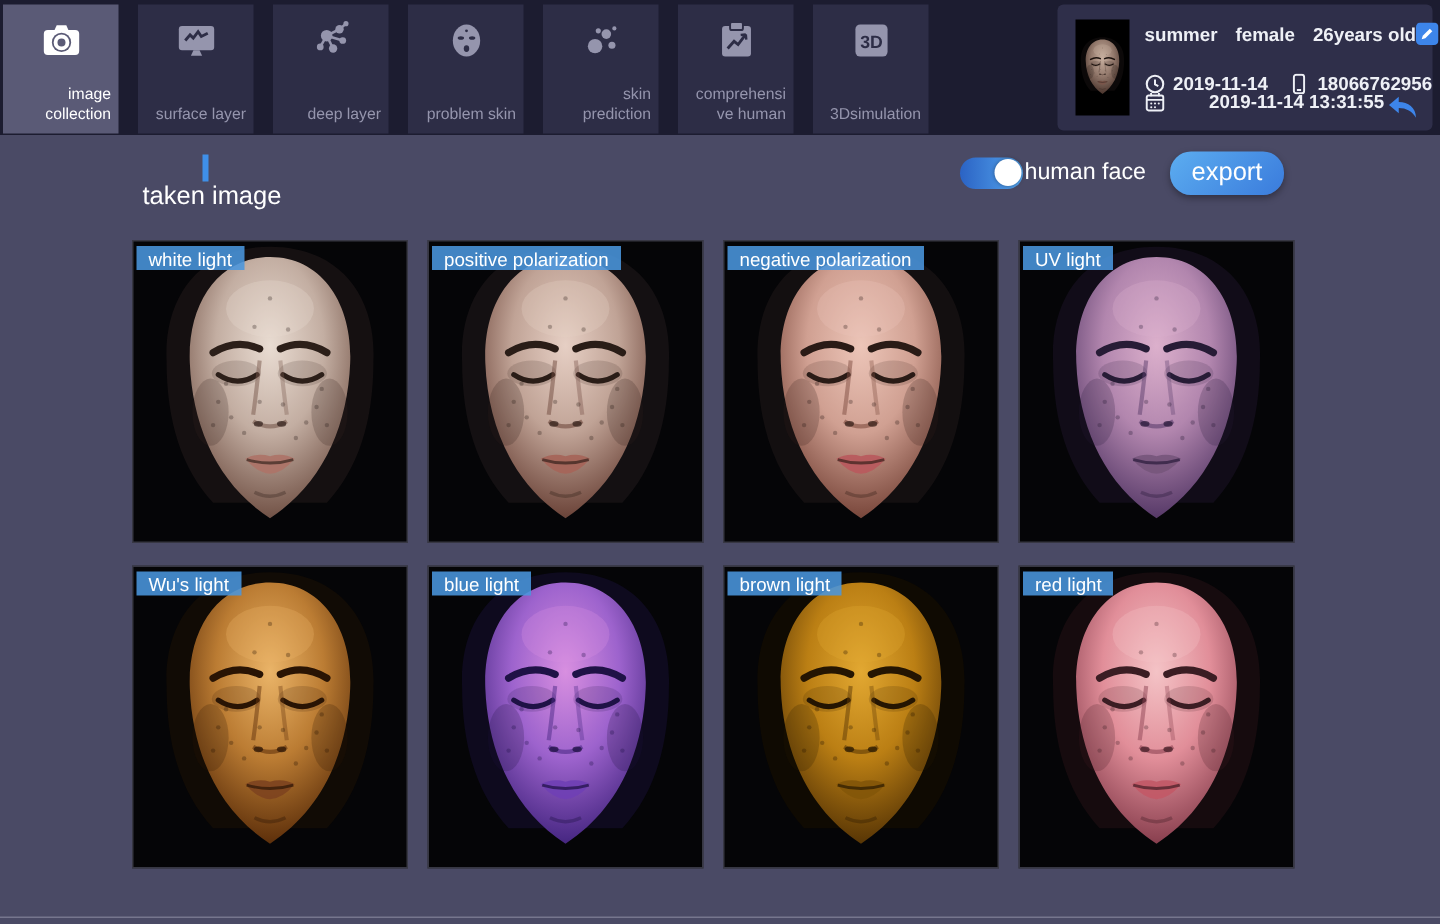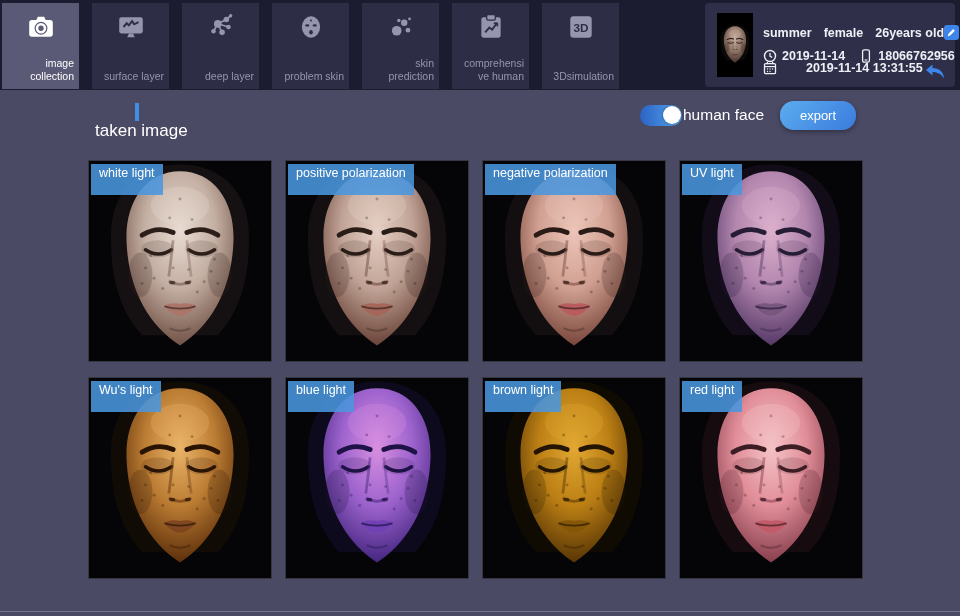--- a/index.html
+++ b/index.html
@@ -19,21 +19,21 @@
   .tab.breakall .tlabel { word-break:break-all; }
 
   
   .patient { position:absolute; top:3px; right:5px; width:250px; height:84px;
              background:#2f2f4a; border-radius:4px; color:#eef0f6; }
   .pthumb { position:absolute; top:10px; left:12px; width:36px; height:64px; background:#000;
             overflow:hidden; }
   .pthumb svg { width:100%; height:100%; display:block; }
   .prow { position:absolute; left:58px; right:8px; display:flex; align-items:center;
           font-size:12.5px; font-weight:bold; white-space:nowrap; }
-  .prow1 { top:22px; }  .prow2 { top:46px; } .prow3 { top:58px;gap:24px; }
+  .prow1 { top:12px; }  .prow2 { top:46px; } .prow3 { top:58px;gap:24px; }
   .prow .sp { margin-right:12px; }
   .picon { width:14px; height:14px; margin-right:5px; flex:0 0 auto; }
   .picon svg { width:14px; height:14px; display:block; }
   .edit-ic { margin-left:auto; width:15px; height:15px; }
   .edit-ic svg { width:15px; height:15px; display:block; }
   .back-ic { position:absolute; right:8px; bottom:5px; width:24px; height:21px; cursor:pointer; }
   .back-ic svg { width:24px; height:21px; display:block; }
   .phone-gap { margin-left:14px; }
 
   
@@ -42,32 +42,32 @@
   .title-wrap { position:absolute; left:95px; top:13px; display:flex; align-items:center;flex-direction:column; }
   .title-bar { width:4px; height:18px; background:#3f8fe8; margin-right:9px; }
   .section-title { font-size:17px; font-weight:normal; color:#ffffff; }
 
   .controls { position:absolute; left:640px; top:10px; height:30px; display:flex; align-items:center; }
   .switch { position:relative; width:42px; height:21px; border-radius:11px;
             background:linear-gradient(90deg,#2b63c4,#55a6ef); cursor:pointer; flex:0 0 auto; }
   .knob { position:absolute; top:1.5px; right:1px; width:18px; height:18px; border-radius:50%;
           background:#ffffff; box-shadow:0 0 3px rgba(0,0,0,.4); }
   .toggle-label { color:#ffffff; font-size:15.5px; margin-left:1px; margin-right:16px; }
-  .export-btn { width:76px; height:29px; border:none; border-radius:14px; color:#fff; font-size:13px;
+  .export-btn { width:76px; height:29px; border:none; border-radius:14px; color:#fff; font-size:17px;
                 font-family:"Liberation Sans", sans-serif; cursor:pointer;
                 background:linear-gradient(135deg,#5cadf0,#3a7bdc);
                 box-shadow:0 2px 5px rgba(0,0,0,.35); }
 
   
   .grid { position:absolute; left:88px; top:70px; display:grid;
           grid-template-columns:repeat(4,184px); grid-auto-rows:202px; column-gap:13px; row-gap:15px; }
   .tile { position:relative; width:184px; height:202px; background:#050507;
           border:1px solid rgba(150,150,180,.35); cursor:pointer; }
   .tile svg.face { position:absolute; inset:0; width:100%; height:100%; }
-  .chip { position:absolute; top:3px; left:2px; z-index:2; padding:2px 8px 15px;
+  .chip { position:absolute; top:3px; left:2px; z-index:2; padding:2px 8px 0;
           background:rgba(74,150,222,.88); color:#fff; font-size:12.5px; white-space:nowrap; }
   .bottom-line { position:absolute; left:0; right:0; bottom:4px; height:1px;
                  background:rgba(200,200,220,.35); }
 </style>
 </head>
 <body>
 
 <div class="app">
 
   <header class="toolbar">

